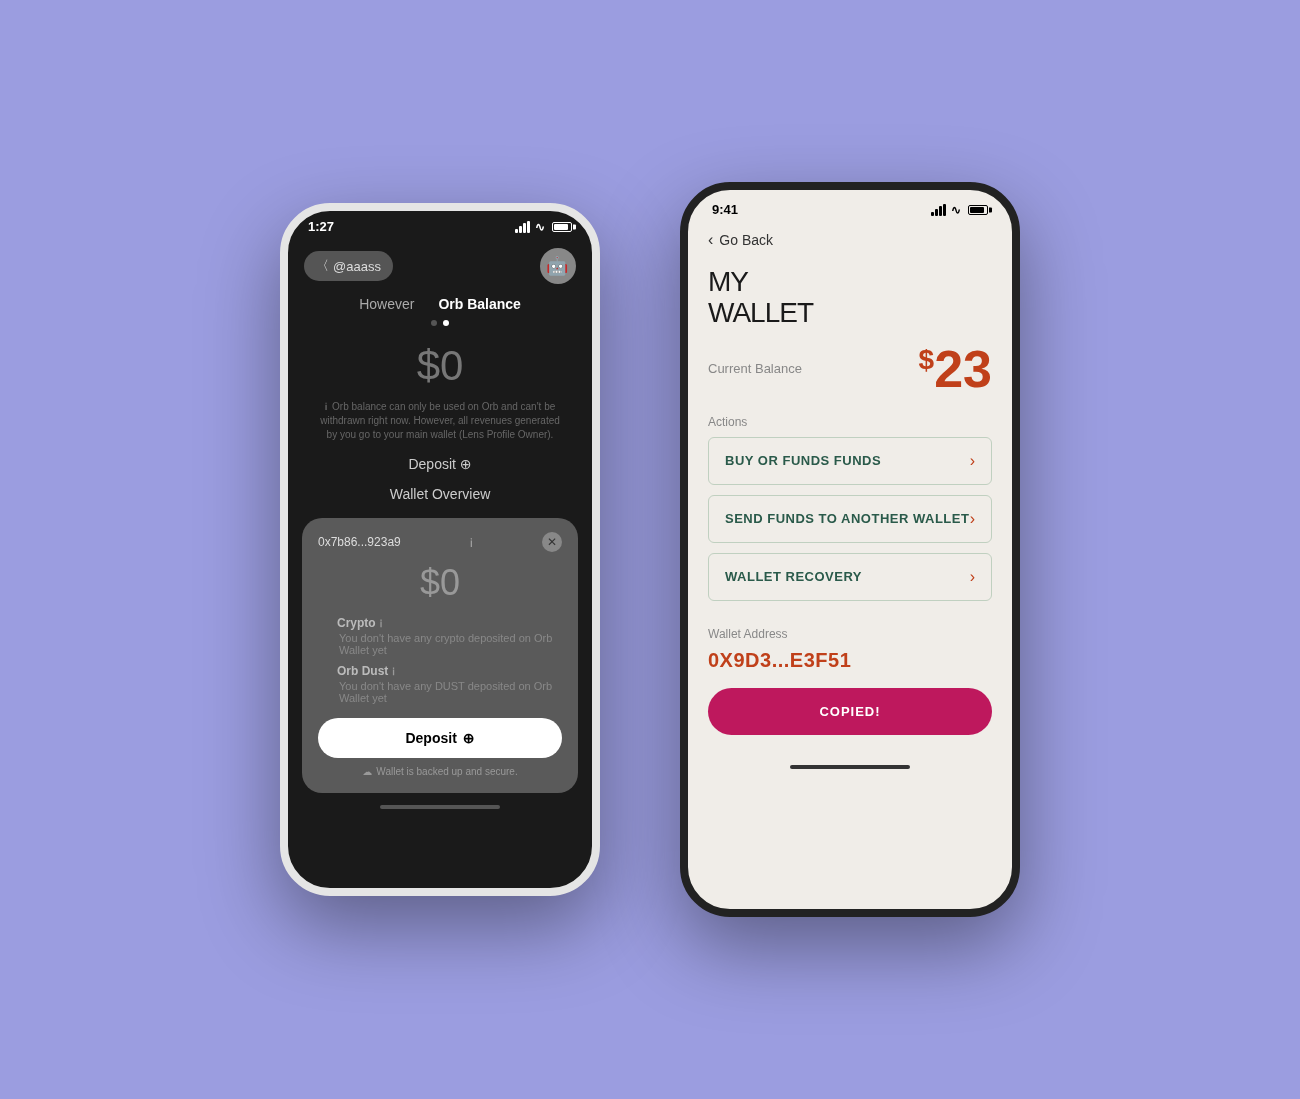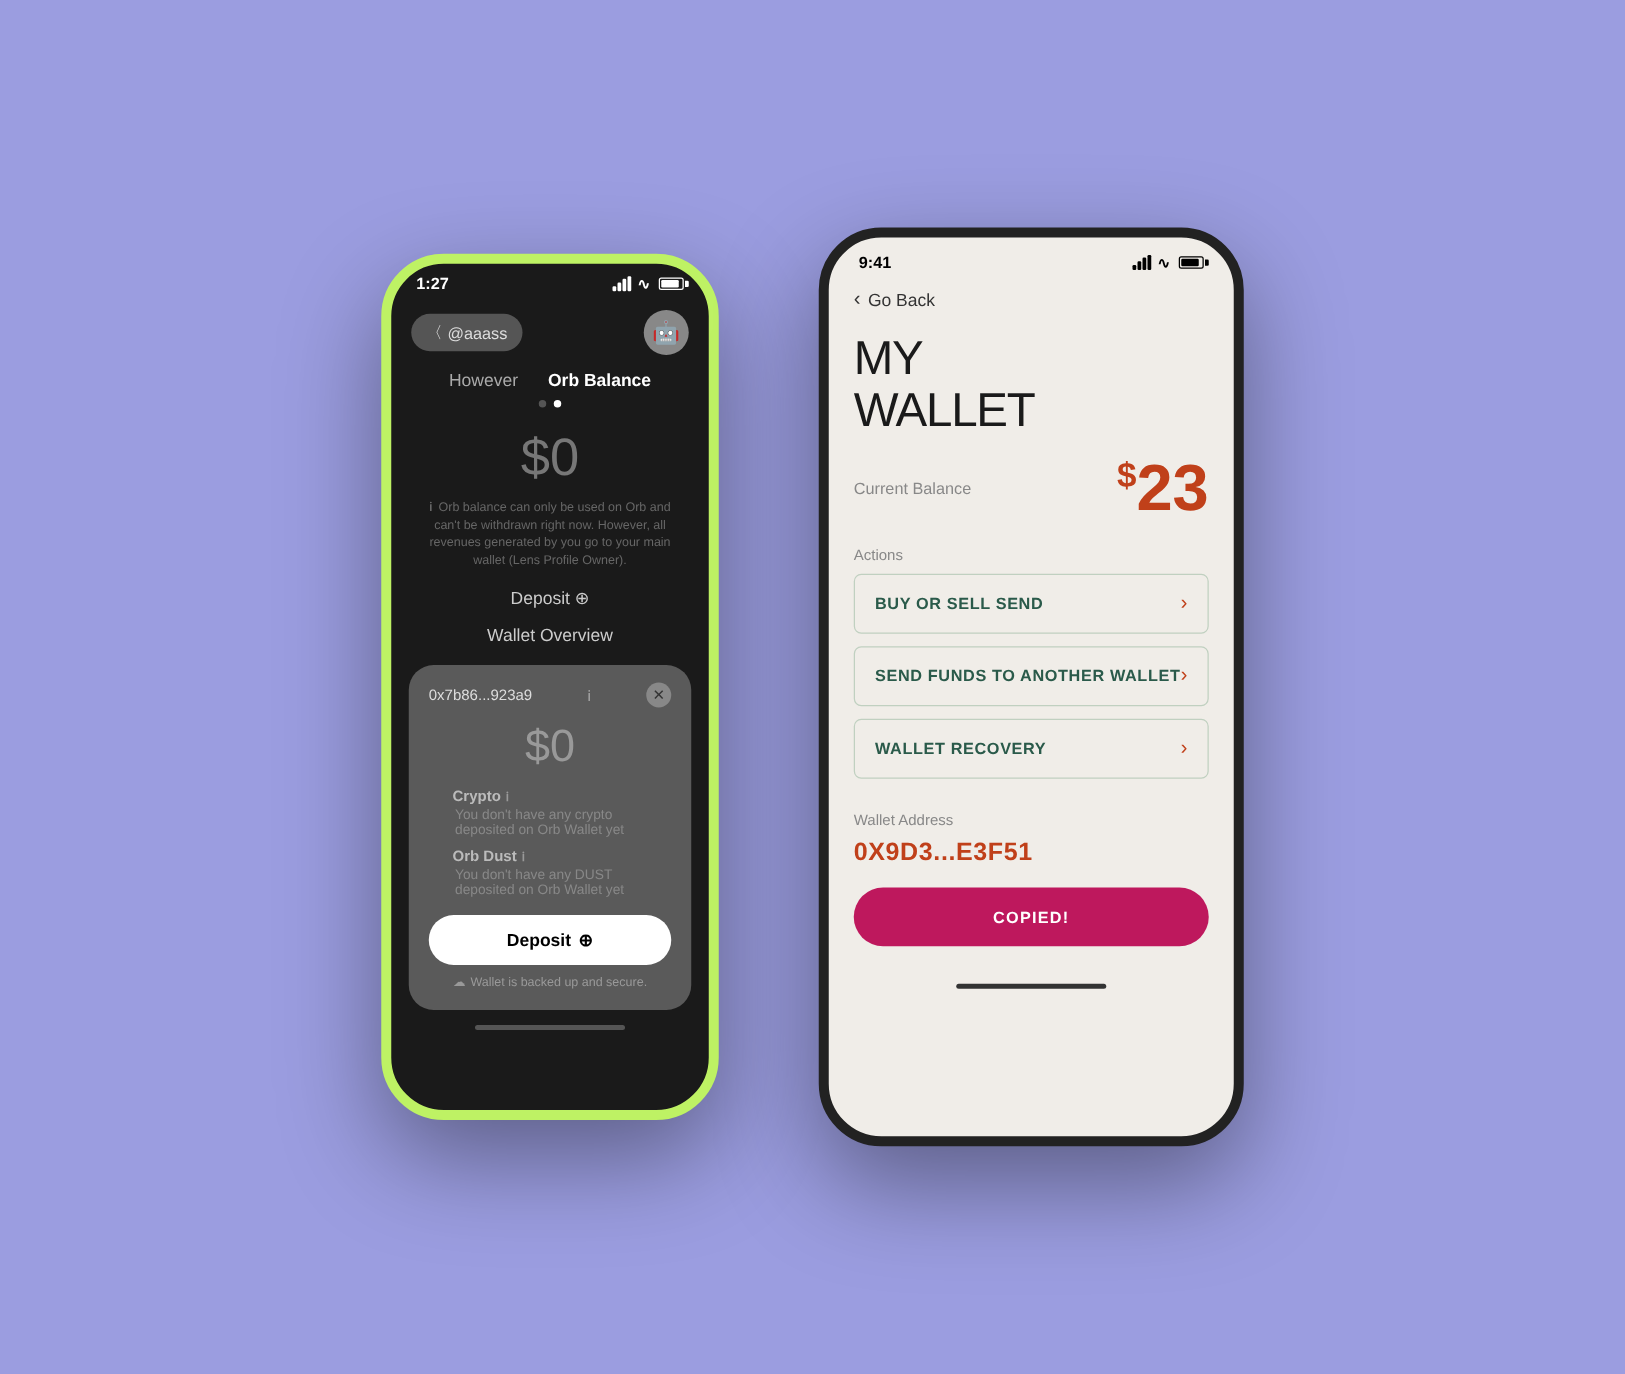--- a/index.html
+++ b/index.html
@@ -19,24 +19,24 @@
     
     .phone {
       border-radius: 50px;
       overflow: hidden;
       position: relative;
       box-shadow: 0 30px 80px rgba(0,0,0,0.4);
     }
 
     
     .phone-dark {
-      width: 270px;
+      width: 320px;
       height: 693px;
       background: #1a1a1a;
-      border: 8px solid #bef264;
+      border: 8px solid #e5e5e5;
     }
 
     .phone-dark .status-bar {
       display: flex;
       justify-content: space-between;
       align-items: center;
       padding: 8px 20px 0;
       color: #fff;
       font-size: 13px;
       font-weight: 600;
@@ -282,21 +282,21 @@
       cursor: pointer;
     }
 
     .back-row .chevron {
       font-size: 16px;
       color: #333;
     }
 
     .wallet-title {
       padding: 10px 20px 0;
-      font-size: 38px;
+      font-size: 28px;
       font-weight: 300;
       color: #1a1a1a;
       line-height: 1.1;
       letter-spacing: -1px;
     }
 
     .balance-row {
       display: flex;
       justify-content: space-between;
       align-items: center;
@@ -576,21 +576,21 @@
     <span class="balance-label">Current Balance</span>
     <span class="balance-amount">
       <span class="dollar">$</span><span>23</span>
     </span>
   </div>
 
   <div class="actions-section">
     <div class="actions-label">Actions</div>
 
     <div class="action-btn">
-      <span class="action-btn-text">BUY OR SELL SEND</span>
+      <span class="action-btn-text">BUY OR FUNDS FUNDS</span>
       <span class="action-arrow">›</span>
     </div>
 
     <div class="action-btn">
       <span class="action-btn-text">SEND FUNDS TO ANOTHER WALLET</span>
       <span class="action-arrow">›</span>
     </div>
 
     <div class="action-btn">
       <span class="action-btn-text">WALLET RECOVERY</span>

